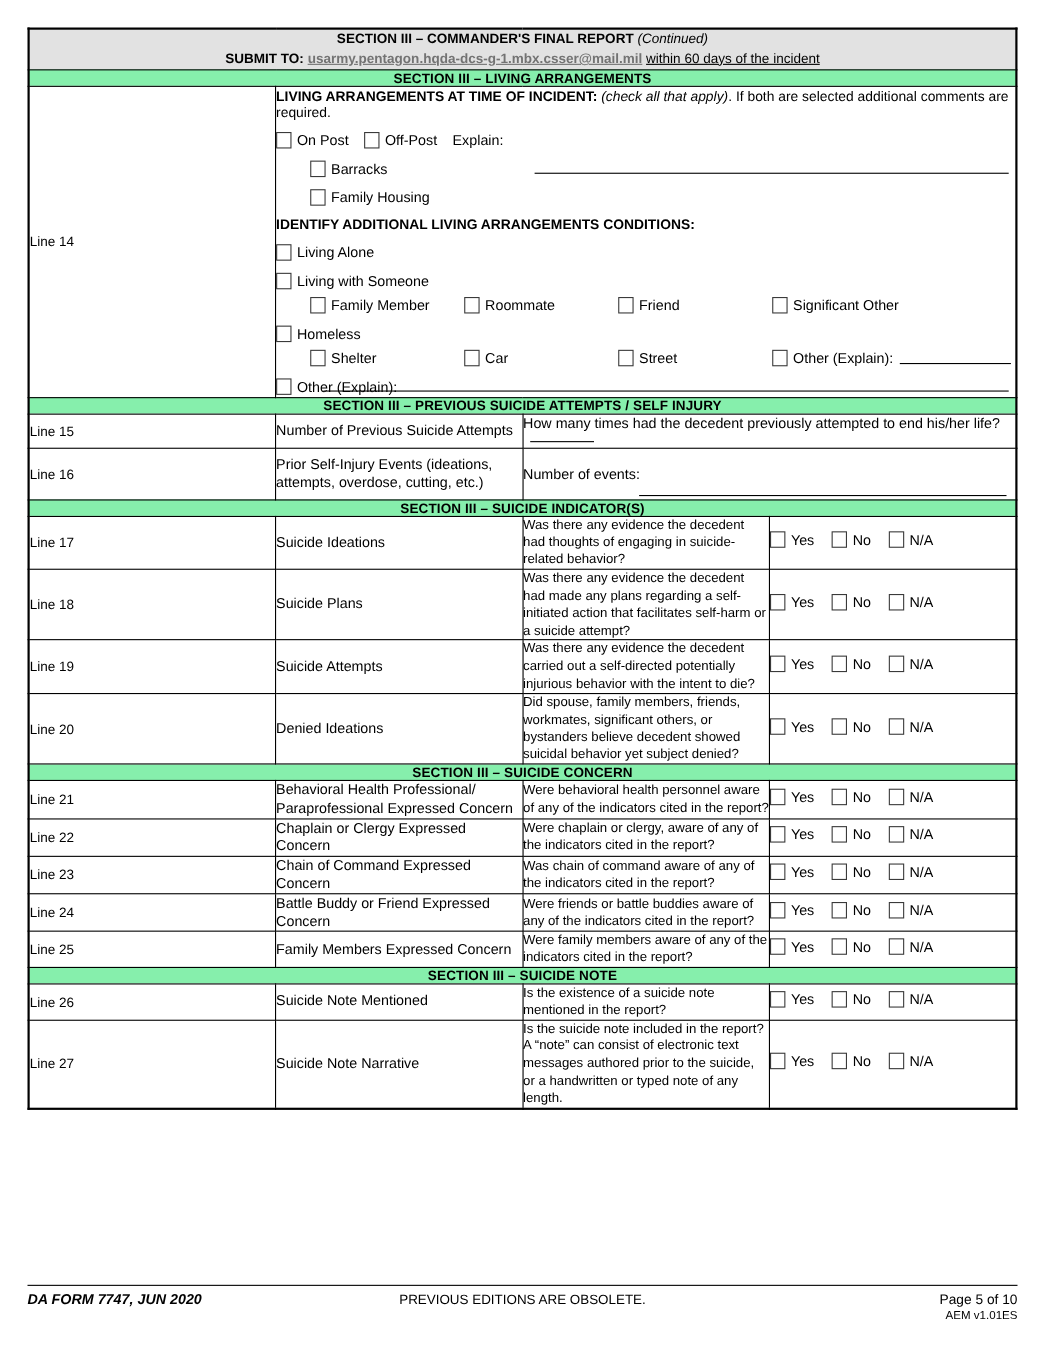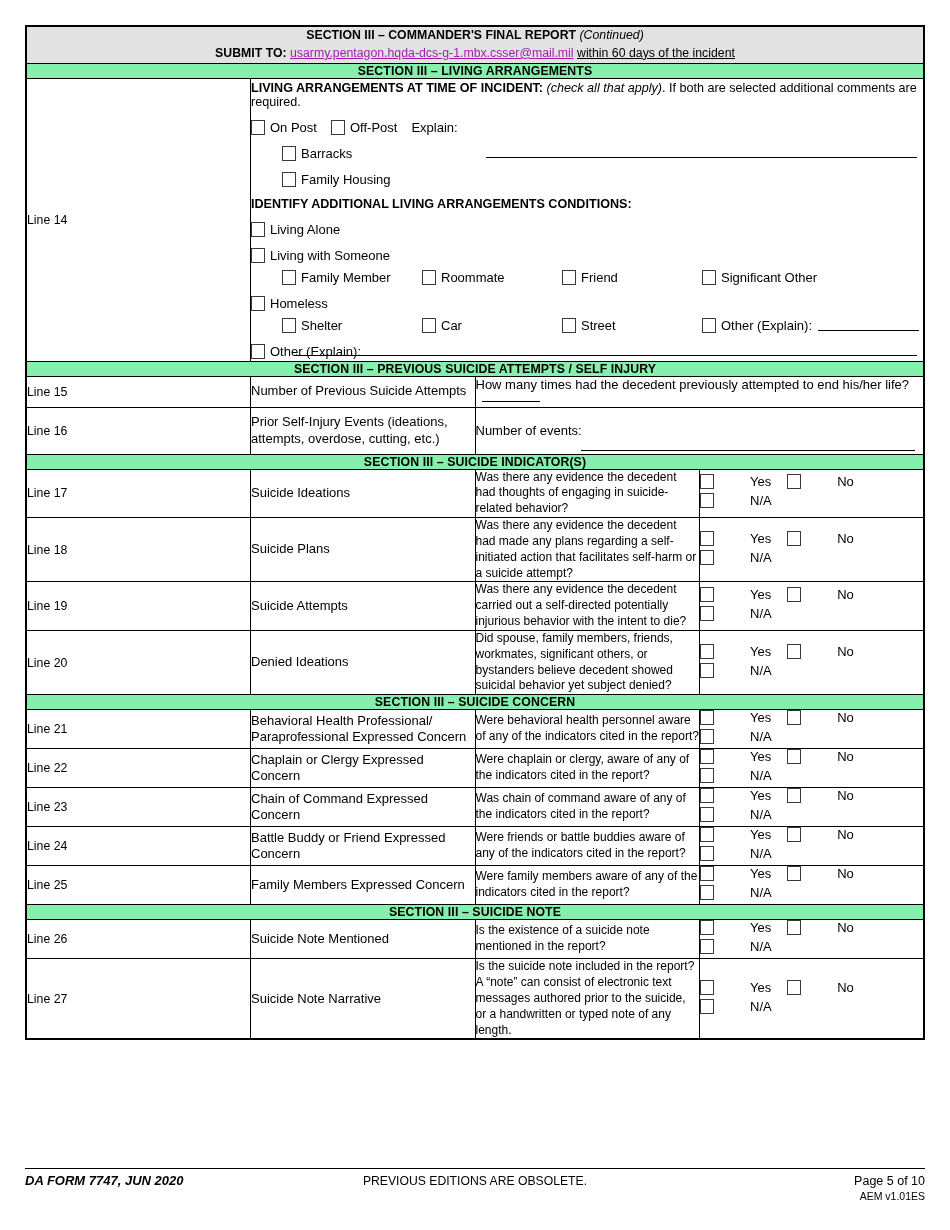--- a/index.html
+++ b/index.html
@@ -35,23 +35,23 @@
     background: #e2e2e2;
     text-align: center;
     font-weight: bold;
     font-size: 12.3px;
     padding: 4px 4px;
     line-height: 1.45;
   }
   .band-top { padding: 5px 4px 6px; }
   .band .ital { font-weight: normal; font-style: italic; }
   .band .mail {
-    color: #a21caf;
+    color: #737373;
     text-decoration: underline;
-    font-weight: normal;
+    font-weight: bold;
   }
   .band .after {
     font-weight: normal;
     text-decoration: underline;
   }
   .band-sec {
     background: #86efac;
     text-align: center;
     font-weight: bold;
     font-size: 12.3px;
@@ -91,21 +91,21 @@
     background: #fff;
     vertical-align: -3px;
     margin-right: 5px;
   }
   .opt {
     display: inline-flex;
     align-items: center;
     font-size: 13px;
     white-space: nowrap;
   }
-  .ans-col .opt { margin-right: 16px; gap: 31px; }
+  .ans-col .opt { margin-right: 16px; }
   .ans-col .opt:last-child { margin-right: 0; }
 
   
   .l14 {
     padding: 9px 10px 0px 9px;
     font-size: 13px;
     height: 283px;
     position: relative;
   }
   .l14 .hdr { font-weight: bold; font-size: 12.6px; }

